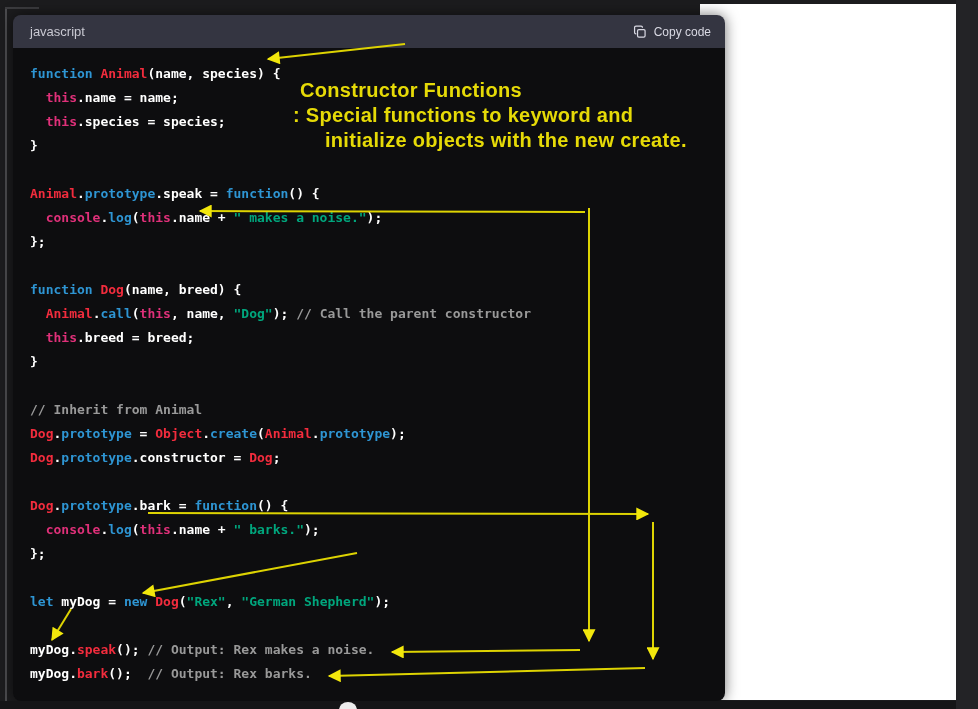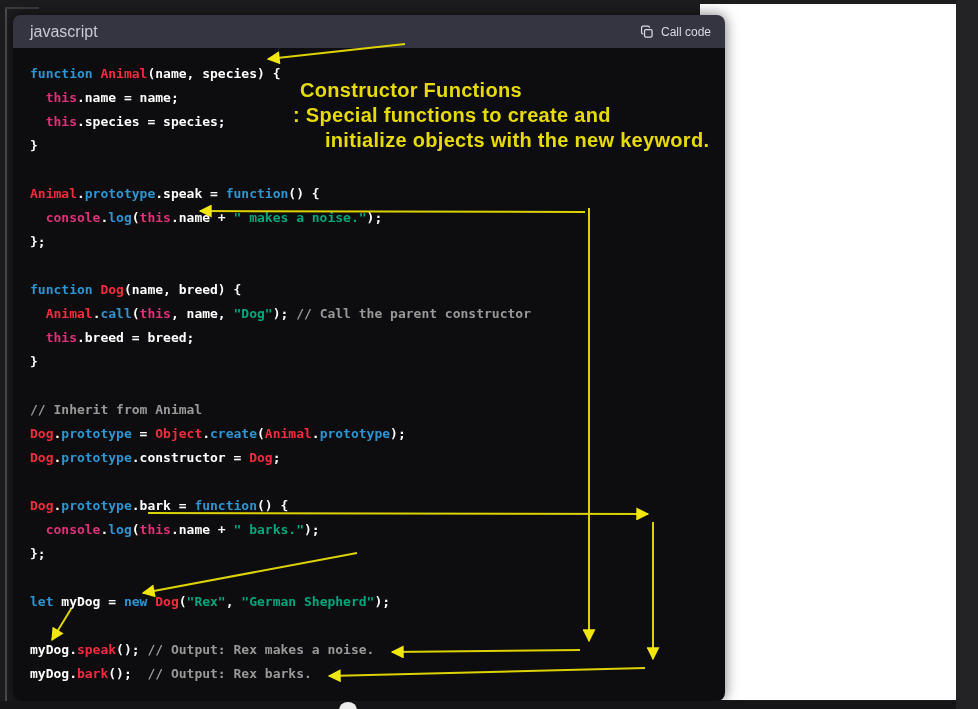--- a/index.html
+++ b/index.html
@@ -7,21 +7,21 @@
          font-family:"Liberation Sans",sans-serif;background:#1c1c1e;}
   .edge-v{position:absolute;left:5px;top:7px;width:2px;height:702px;background:#4b4b4e;}
   .edge-h{position:absolute;left:5px;top:7px;width:34px;height:2px;background:#3c3c3f;}
   .white-page{position:absolute;left:700px;top:4px;width:256px;height:696px;background:#ffffff;}
   .right-strip{position:absolute;left:956px;top:0;width:22px;height:709px;background:#232326;}
   .code-block{position:absolute;left:13px;top:15px;width:712px;height:686px;
               border-radius:8px 8px 8px 8px;overflow:hidden;box-shadow:0 0 14px rgba(0,0,0,.55);}
   .code-header{position:absolute;left:0;top:0;right:0;height:33px;background:#343541;
                display:flex;align-items:center;justify-content:space-between;padding:0 14px 0 17px;
                box-sizing:border-box;}
-  .lang{color:#c9c9d2;font-size:16px;}
+  .lang{color:#c9c9d2;font-size:13px;}
   .copy-btn{display:flex;align-items:center;gap:7px;background:none;border:none;cursor:pointer;
             color:#d9d9e3;font-size:12px;font-family:"Liberation Sans",sans-serif;padding:0;}
   .copy-btn svg{display:block;}
   .code-body{position:absolute;left:0;top:33px;right:0;bottom:0;background:#0d0d0f;
              margin:0;padding:14px 0 0 17px;font-family:"DejaVu Sans Mono",monospace;
              font-size:13px;line-height:24px;font-weight:700;white-space:pre;}
   .code-line{height:24px;}
   .bottom-strip{position:absolute;left:0;top:701px;width:956px;height:8px;background:#151517;}
   .scroll-circle{position:absolute;left:339px;top:702px;width:18px;height:16px;border-radius:50%;
                  background:#ededed;}
@@ -43,33 +43,33 @@
   <div class="code-block">
     <div class="code-header">
       <span class="lang">javascript</span>
       <button class="copy-btn">
         <span>
           <svg width="14" height="14" viewBox="0 0 16 16" fill="none" stroke="#d9d9e3" stroke-width="1.4">
             <rect x="5.2" y="5.2" width="8.6" height="8.6" rx="1.5"></rect>
             <path d="M10.8 3.2V2.8A1.6 1.6 0 0 0 9.2 1.2H3.4A1.6 1.6 0 0 0 1.8 2.8v5.8a1.6 1.6 0 0 0 1.6 1.6h.4"></path>
           </svg>
         </span>
-        <span>Call code</span>
+        <span>Copy code</span>
       </button>
     </div>
     <pre class="code-body" id="code-body" style="background: rgb(13, 13, 15);"><div class="code-line"><span style="color: rgb(46, 149, 211);">function</span><span style="color: rgb(255, 255, 255);"> </span><span style="color: rgb(242, 44, 61);">Animal</span><span style="color: rgb(255, 255, 255);">(name, species) {</span></div><div class="code-line"><span style="color: rgb(255, 255, 255);">  </span><span style="color: rgb(223, 48, 121);">this</span><span style="color: rgb(255, 255, 255);">.name = name;</span></div><div class="code-line"><span style="color: rgb(255, 255, 255);">  </span><span style="color: rgb(223, 48, 121);">this</span><span style="color: rgb(255, 255, 255);">.species = species;</span></div><div class="code-line"><span style="color: rgb(255, 255, 255);">}</span></div><div class="code-line"></div><div class="code-line"><span style="color: rgb(242, 44, 61);">Animal</span><span style="color: rgb(255, 255, 255);">.</span><span style="color: rgb(46, 149, 211);">prototype</span><span style="color: rgb(255, 255, 255);">.speak = </span><span style="color: rgb(46, 149, 211);">function</span><span style="color: rgb(255, 255, 255);">() {</span></div><div class="code-line"><span style="color: rgb(255, 255, 255);">  </span><span style="color: rgb(223, 48, 121);">console</span><span style="color: rgb(255, 255, 255);">.</span><span style="color: rgb(46, 149, 211);">log</span><span style="color: rgb(255, 255, 255);">(</span><span style="color: rgb(223, 48, 121);">this</span><span style="color: rgb(255, 255, 255);">.name + </span><span style="color: rgb(0, 166, 125);">" makes a noise."</span><span style="color: rgb(255, 255, 255);">);</span></div><div class="code-line"><span style="color: rgb(255, 255, 255);">};</span></div><div class="code-line"></div><div class="code-line"><span style="color: rgb(46, 149, 211);">function</span><span style="color: rgb(255, 255, 255);"> </span><span style="color: rgb(242, 44, 61);">Dog</span><span style="color: rgb(255, 255, 255);">(name, breed) {</span></div><div class="code-line"><span style="color: rgb(255, 255, 255);">  </span><span style="color: rgb(242, 44, 61);">Animal</span><span style="color: rgb(255, 255, 255);">.</span><span style="color: rgb(46, 149, 211);">call</span><span style="color: rgb(255, 255, 255);">(</span><span style="color: rgb(223, 48, 121);">this</span><span style="color: rgb(255, 255, 255);">, name, </span><span style="color: rgb(0, 166, 125);">"Dog"</span><span style="color: rgb(255, 255, 255);">); </span><span style="color: rgb(153, 153, 153);">// Call the parent constructor</span></div><div class="code-line"><span style="color: rgb(255, 255, 255);">  </span><span style="color: rgb(223, 48, 121);">this</span><span style="color: rgb(255, 255, 255);">.breed = breed;</span></div><div class="code-line"><span style="color: rgb(255, 255, 255);">}</span></div><div class="code-line"></div><div class="code-line"><span style="color: rgb(153, 153, 153);">// Inherit from Animal</span></div><div class="code-line"><span style="color: rgb(242, 44, 61);">Dog</span><span style="color: rgb(255, 255, 255);">.</span><span style="color: rgb(46, 149, 211);">prototype</span><span style="color: rgb(255, 255, 255);"> = </span><span style="color: rgb(242, 44, 61);">Object</span><span style="color: rgb(255, 255, 255);">.</span><span style="color: rgb(46, 149, 211);">create</span><span style="color: rgb(255, 255, 255);">(</span><span style="color: rgb(242, 44, 61);">Animal</span><span style="color: rgb(255, 255, 255);">.</span><span style="color: rgb(46, 149, 211);">prototype</span><span style="color: rgb(255, 255, 255);">);</span></div><div class="code-line"><span style="color: rgb(242, 44, 61);">Dog</span><span style="color: rgb(255, 255, 255);">.</span><span style="color: rgb(46, 149, 211);">prototype</span><span style="color: rgb(255, 255, 255);">.constructor = </span><span style="color: rgb(242, 44, 61);">Dog</span><span style="color: rgb(255, 255, 255);">;</span></div><div class="code-line"></div><div class="code-line"><span style="color: rgb(242, 44, 61);">Dog</span><span style="color: rgb(255, 255, 255);">.</span><span style="color: rgb(46, 149, 211);">prototype</span><span style="color: rgb(255, 255, 255);">.bark = </span><span style="color: rgb(46, 149, 211);">function</span><span style="color: rgb(255, 255, 255);">() {</span></div><div class="code-line"><span style="color: rgb(255, 255, 255);">  </span><span style="color: rgb(223, 48, 121);">console</span><span style="color: rgb(255, 255, 255);">.</span><span style="color: rgb(46, 149, 211);">log</span><span style="color: rgb(255, 255, 255);">(</span><span style="color: rgb(223, 48, 121);">this</span><span style="color: rgb(255, 255, 255);">.name + </span><span style="color: rgb(0, 166, 125);">" barks."</span><span style="color: rgb(255, 255, 255);">);</span></div><div class="code-line"><span style="color: rgb(255, 255, 255);">};</span></div><div class="code-line"></div><div class="code-line"><span style="color: rgb(46, 149, 211);">let</span><span style="color: rgb(255, 255, 255);"> myDog = </span><span style="color: rgb(46, 149, 211);">new</span><span style="color: rgb(255, 255, 255);"> </span><span style="color: rgb(242, 44, 61);">Dog</span><span style="color: rgb(255, 255, 255);">(</span><span style="color: rgb(0, 166, 125);">"Rex"</span><span style="color: rgb(255, 255, 255);">, </span><span style="color: rgb(0, 166, 125);">"German Shepherd"</span><span style="color: rgb(255, 255, 255);">);</span></div><div class="code-line"></div><div class="code-line"><span style="color: rgb(255, 255, 255);">myDog.</span><span style="color: rgb(242, 44, 61);">speak</span><span style="color: rgb(255, 255, 255);">(); </span><span style="color: rgb(153, 153, 153);">// Output: Rex makes a noise.</span></div><div class="code-line"><span style="color: rgb(255, 255, 255);">myDog.</span><span style="color: rgb(242, 44, 61);">bark</span><span style="color: rgb(255, 255, 255);">();  </span><span style="color: rgb(153, 153, 153);">// Output: Rex barks.</span></div></pre>
   </div>
 
   <div class="bottom-strip"></div>
   <div class="scroll-circle"></div>
 
   <div id="annotations">
       <div class="anno-text" style="left: 300px; top: 79px; color: rgb(230, 218, 7);">Constructor Functions</div>
-      <div class="anno-text" style="left: 293px; top: 104px; color: rgb(230, 218, 7);">: Special functions to create and</div>
-      <div class="anno-text" style="left: 325px; top: 129px; color: rgb(230, 218, 7);">initialize objects with the new keyword.</div>
+      <div class="anno-text" style="left: 293px; top: 104px; color: rgb(230, 218, 7);">: Special functions to keyword and</div>
+      <div class="anno-text" style="left: 325px; top: 129px; color: rgb(230, 218, 7);">initialize objects with the new create.</div>
     </div>
 
   <svg id="arrow-layer">
     <defs>
       <marker id="ah" viewBox="0 0 10 10" refX="9" refY="5" markerWidth="19" markerHeight="13" markerUnits="userSpaceOnUse" orient="auto">
         <path d="M0,0 L10,5 L0,10 z" id="ah-path" fill="#f2e70c"></path>
       </marker>
     </defs>
   <line x1="405" y1="44" x2="268" y2="59" stroke="#ddd302" stroke-width="2" marker-end="url(#ah)"></line>
       <line x1="585" y1="212" x2="200" y2="211" stroke="#ddd302" stroke-width="2" marker-end="url(#ah)"></line>

